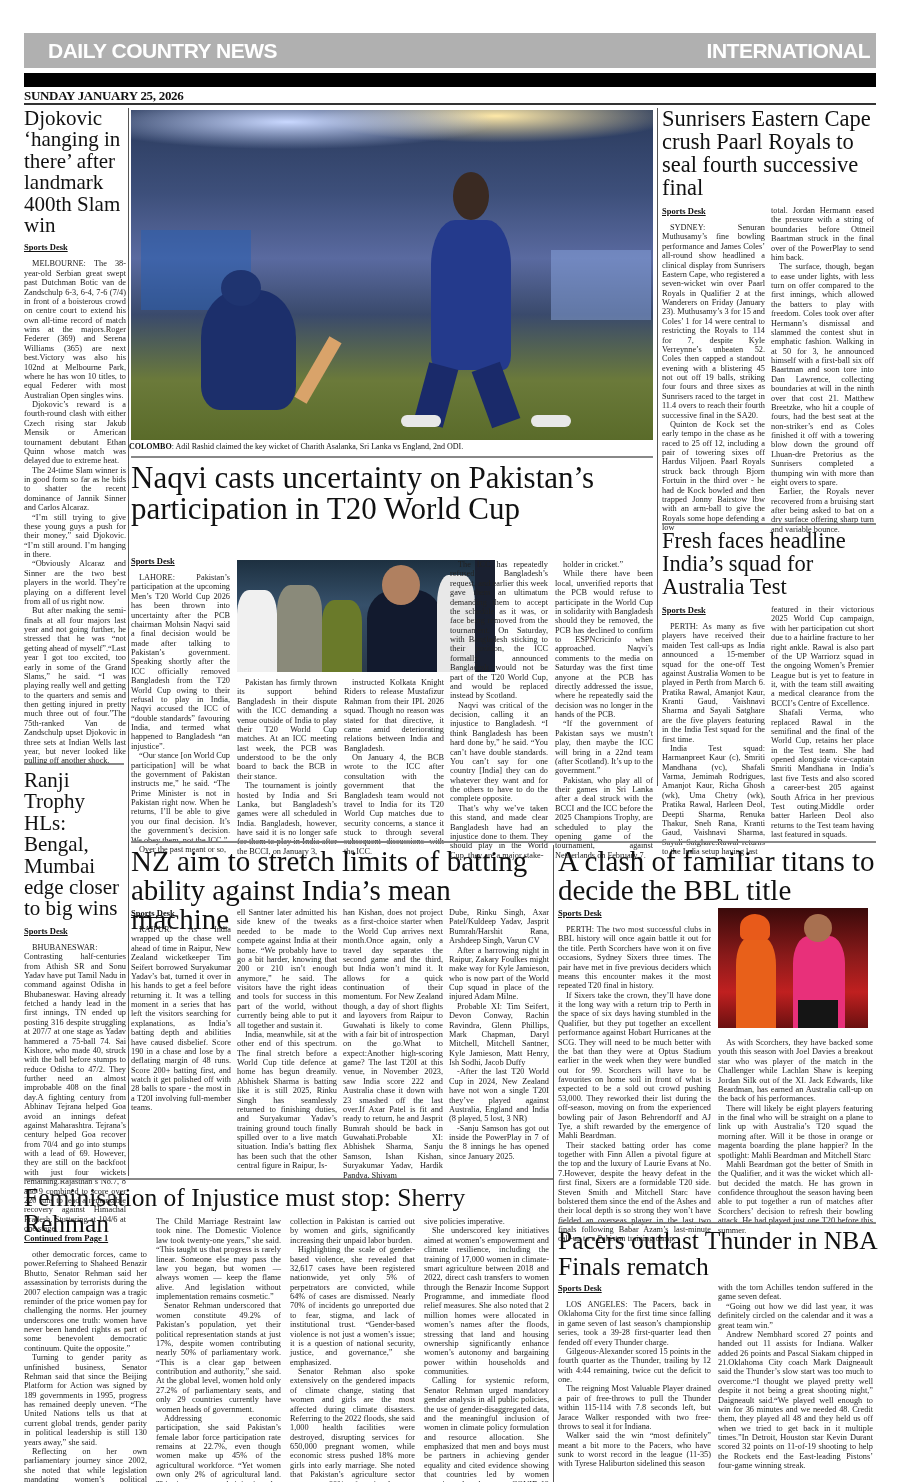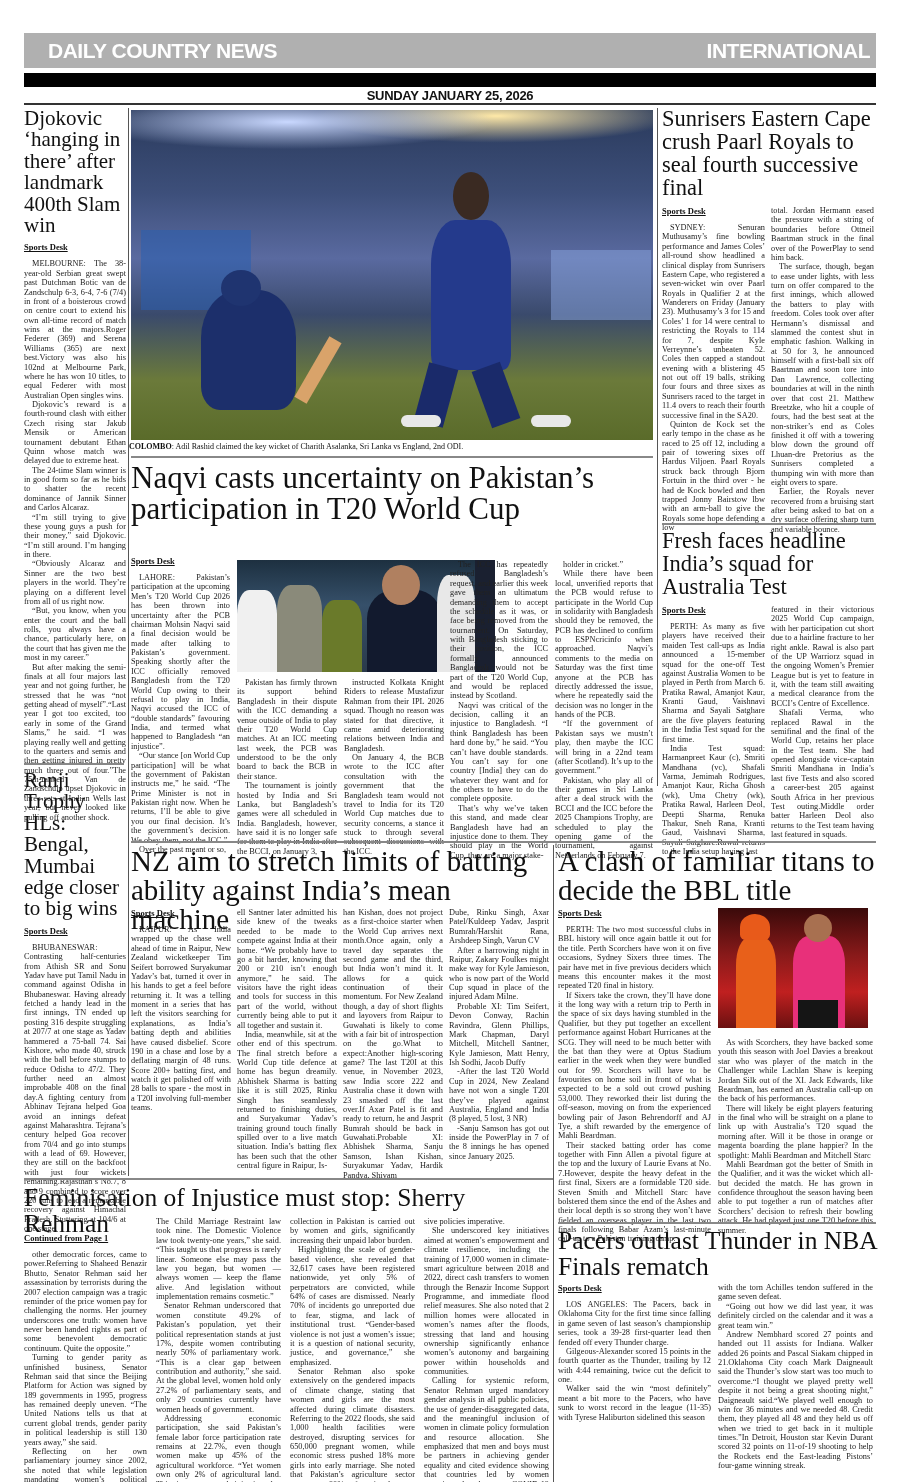--- a/index.html
+++ b/index.html
@@ -1,21 +1,21 @@
 <!DOCTYPE html>
 <html><head>
 <meta charset="utf-8">
 <style>
 *{box-sizing:border-box;margin:0;padding:0}
 body{width:900px;height:1482px;background:#fff;font-family:"Liberation Serif",serif;color:#111;position:relative;overflow:hidden}
 .abs{position:absolute}
 .masthead{left:24px;top:33px;width:852px;height:35px;background:#b0b0b0;display:flex;justify-content:space-between;align-items:center;padding:0 6px 0 24px}
 .masthead span{font-family:"Liberation Sans",sans-serif;font-weight:bold;color:#fff;font-size:21px;letter-spacing:-0.5px}
 .blackbar{left:24px;top:73px;width:852px;height:14px;background:#000}
-.dateline{left:24px;top:88px;width:852px;height:17px;text-align:center;font-family:Liberation Sans, sans-serif;font-weight:bold;font-size:13px;border-bottom:2px solid #333;letter-spacing:-0.3px}
+.dateline{left:24px;top:88px;width:852px;height:17px;text-align:left;font-family:Liberation Serif, serif;font-weight:bold;font-size:13px;border-bottom:2px solid #333;letter-spacing:-0.3px}
 .hl{font-family:"Liberation Serif",serif;font-weight:normal;line-height:1.02;color:#111}
 .byline{font-weight:bold;font-size:8.5px;text-decoration:underline;display:block;margin:6px 0 7px}
 .body{font-size:8.3px;line-height:1.13;text-align:justify;hyphens:auto;color:#222}
 .body p{text-indent:8px}
 .col{position:absolute}
 .vrule{position:absolute;width:1px;background:#555}
 .hrule{position:absolute;height:2px;background:#888}
 .photo{position:absolute;overflow:hidden}
 .caption{font-size:8px}
 .caption b{font-weight:bold}
@@ -32,21 +32,20 @@
 
 <div class="col" style="left:24px;top:108px;width:102px">
   <h2 class="hl" style="font-size:21px">Djokovic ‘hanging in there’ after landmark 400th Slam win</h2>
   <span class="byline">Sports Desk</span>
   <div class="body">
     <p>MELBOURNE: The 38-year-old Serbian great swept past Dutchman Botic van de Zandschulp 6-3, 6-4, 7-6 (7/4) in front of a boisterous crowd on centre court to extend his own all-time record of match wins at the majors.Roger Federer (369) and Serena Williams (365) are next best.Victory was also his 102nd at Melbourne Park, where he has won 10 titles, to equal Federer with most Australian Open singles wins.</p>
     <p>Djokovic’s reward is a fourth-round clash with either Czech rising star Jakub Mensik or American tournament debutant Ethan Quinn whose match was delayed due to extreme heat.</p>
     <p>The 24-time Slam winner is in good form so far as he bids to shatter the recent dominance of Jannik Sinner and Carlos Alcaraz.</p>
     <p>“I’m still trying to give these young guys a push for their money,” said Djokovic. “I’m still around. I’m hanging in there.</p>
     <p>“Obviously Alcaraz and Sinner are the two best players in the world. They’re playing on a different level from all of us right now.</p>
-    <p>“But, you know, when you enter the court and the ball rolls, you always have a chance, particularly here, on the court that has given me the most in my career.”</p>
     <p>But after making the semi-finals at all four majors last year and not going further, he stressed that he was “not getting ahead of myself”.“Last year I got too excited, too early in some of the Grand Slams,” he said. “I was playing really well and getting to the quarters and semis and then getting injured in pretty much three out of four.”The 75th-ranked Van de Zandschulp upset Djokovic in three sets at Indian Wells last year, but never looked like pulling off another shock.</p>
   </div>
 </div>
 <div class="hrule" style="left:24px;top:763px;width:100px"></div>
 
 <div class="col" style="left:24px;top:770px;width:102px">
   <h2 class="hl" style="font-size:21px">Ranji Trophy HLs: Bengal, Mumbai edge closer to big wins</h2>
   <span class="byline">Sports Desk</span>
   <div class="body">
     <p>BHUBANESWAR: Contrasting half-centuries from Athish SR and Sonu Yadav have put Tamil Nadu in command against Odisha in Bhubaneswar. Having already fetched a handy lead in the first innings, TN ended up posting 316 despite struggling at 207/7 at one stage as Yadav hammered a 75-ball 74. Sai Kishore, who made 40, struck with the ball before stumps to reduce Odisha to 47/2. They further need an almost improbable 408 on the final day.A fighting century from Abhinav Tejrana helped Goa avoid an innings defeat against Maharashtra. Tejrana’s century helped Goa recover from 70/4 and go into stumps with a lead of 69. However, they are still on the backfoot with just four wickets remaining.Rajasthan’s No.7, 8 and 9 combined to score over 220 runs to lead a remarkable recovery against Himachal Pradesh. Stuttering at 104/6 at one stage.</p>
@@ -248,20 +247,21 @@
     <p>Calling for systemic reform, Senator Rehman urged mandatory gender analysis in all public policies, the use of gender-disaggregated data, and the meaningful inclusion of women in climate policy formulation and resource allocation. She emphasized that men and boys must be partners in achieving gender equality and cited evidence showing that countries led by women experienced lower COVID-19 mortality rates due to empathetic, science-based governance.</p>
   </div>
 </div>
 
 <h2 class="abs hl" style="left:558px;top:1228px;width:320px;font-size:25.5px;line-height:1.0">Pacers outlast Thunder in NBA Finals rematch</h2>
 <div class="col" style="left:558px;top:1283px;width:153px">
   <span class="byline" style="margin-top:0">Sports Desk</span>
   <div class="body">
     <p>LOS ANGELES: The Pacers, back in Oklahoma City for the first time since falling in game seven of last season’s championship series, took a 39-28 first-quarter lead then fended off every Thunder charge.</p>
     <p>Gilgeous-Alexander scored 15 points in the fourth quarter as the Thunder, trailing by 12 with 4:44 remaining, twice cut the deficit to one.</p>
+    <p>The reigning Most Valuable Player drained a pair of free-throws to pull the Thunder within 115-114 with 7.8 seconds left, but Jarace Walker responded with two free-throws to seal it for Indiana.</p>
     <p>Walker said the win “most definitely” meant a bit more to the Pacers, who have sunk to worst record in the league (11-35) with Tyrese Haliburton sidelined this season</p>
   </div>
 </div>
 <div class="col" style="left:718px;top:1283px;width:155px">
   <div class="body">
     <p style="text-indent:0">with the torn Achilles tendon suffered in the game seven defeat.</p>
     <p>“Going out how we did last year, it was definitely circled on the calendar and it was a great team win.”</p>
     <p>Andrew Nembhard scored 27 points and handed out 11 assists for Indiana. Walker added 26 points and Pascal Siakam chipped in 21.Oklahoma City coach Mark Daigneault said the Thunder’s slow start was too much to overcome.“I thought we played pretty well despite it not being a great shooting night,” Daigneault said.“We played well enough to win for 36 minutes and we needed 48. Credit them, they played all 48 and they held us off when we tried to get back in it multiple times.”In Detroit, Houston star Kevin Durant scored 32 points on 11-of-19 shooting to help the Rockets end the East-leading Pistons’ four-game winning streak.</p>
   </div>
 </div>

